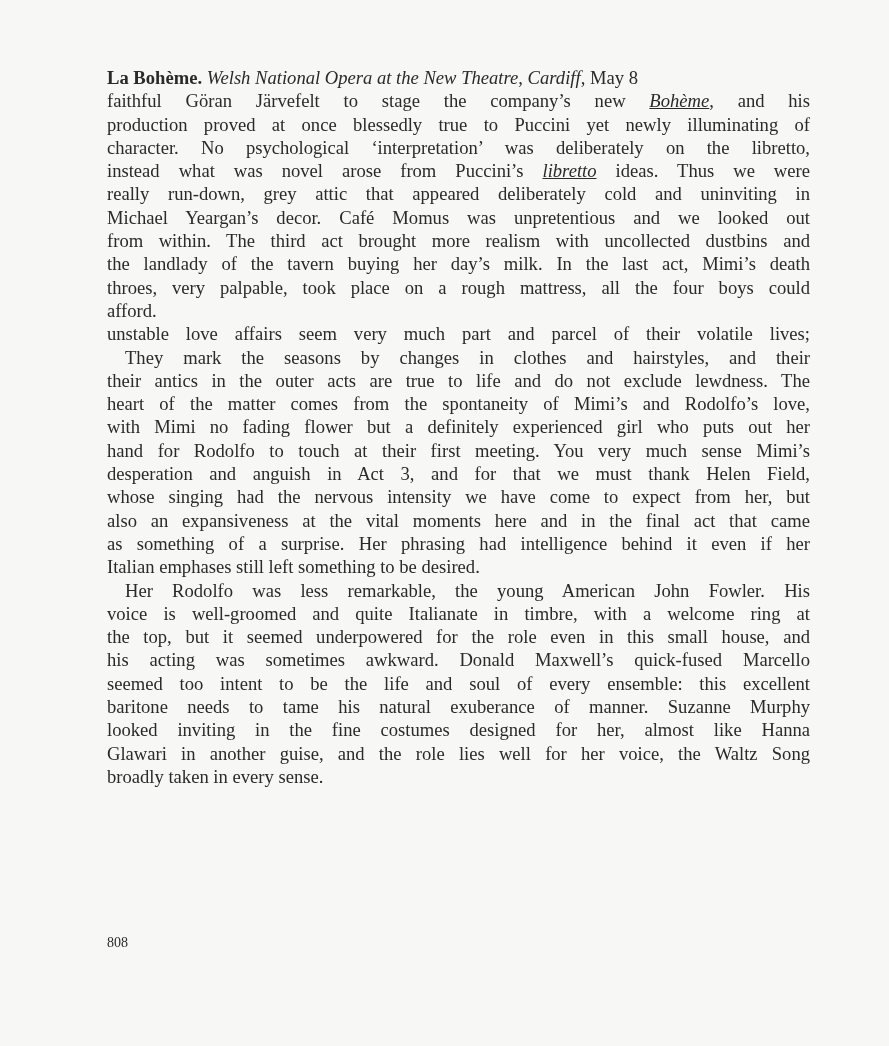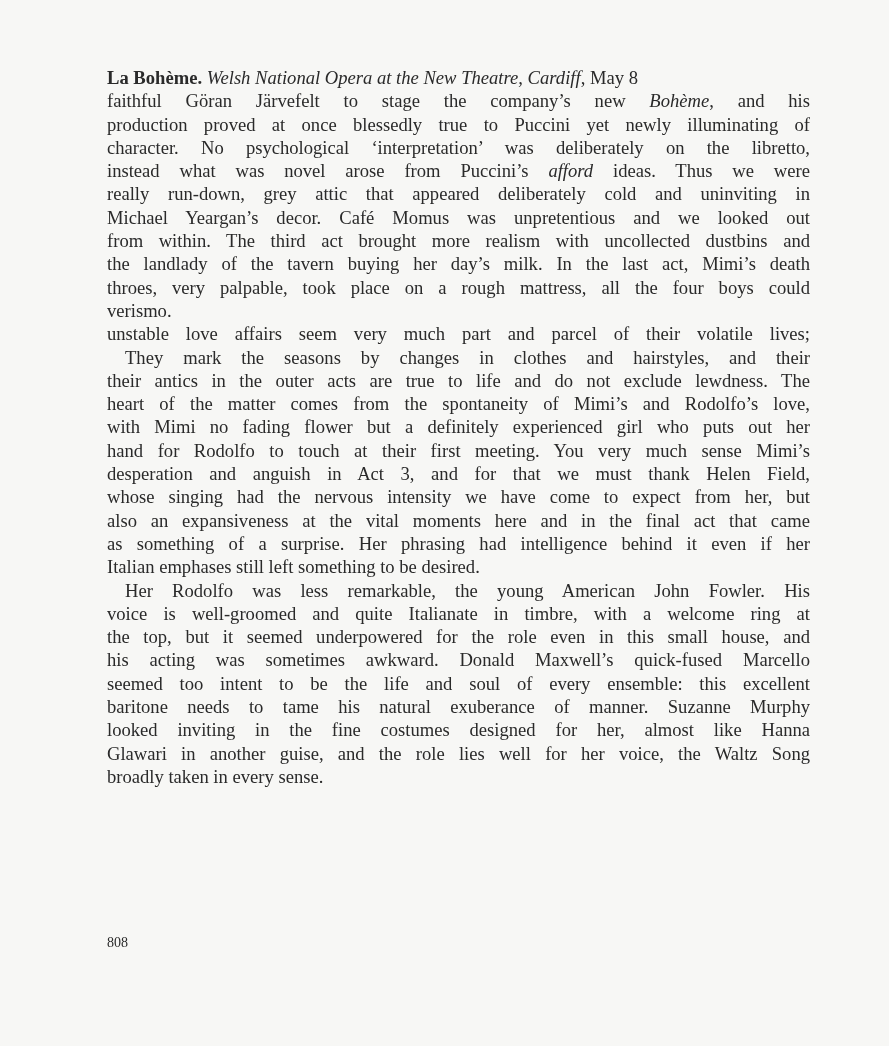--- a/index.html
+++ b/index.html
@@ -25,21 +25,21 @@
     text-align: justify;
     text-align-last: justify;
     height: 23.3px;
   }
   .line.last { text-align-last: left; }
   .line.indent { padding-left: 18px; }
   .heading-title { font-weight: bold; }
   .heading-venue { font-style: italic; }
   .heading { text-align-last: left; }
   .sc { font-variant: small-caps; font-size: 0.95em; letter-spacing: 0.3px; }
-  em { font-style: italic; }
+  em { font-style: italic; text-decoration: underline; }
   .page-number {
     position: absolute;
     left: 107px;
     top: 935px;
     font-size: 14px;
   }
 </style>
 </head>
 <body>
 
@@ -47,27 +47,27 @@
   <div class="column">
     <div class="line heading">
       <span class="heading-title">La Bohème.</span>
       <span class="heading-venue">Welsh National Opera at the New Theatre, Cardiff</span><span>, May 8</span>
     </div>
     <div id="paragraphs">
         <div>
           <span class="line">faithful Göran Järvefelt to stage the company’s new <em>Bohème</em>, and his</span>
           <span class="line">production proved at once blessedly true to Puccini yet newly illuminating of</span>
           <span class="line">character. No psychological ‘interpretation’ was deliberately on the libretto,</span>
-          <span class="line">instead what was novel arose from Puccini’s <em>afford</em> ideas. Thus we were</span>
+          <span class="line">instead what was novel arose from Puccini’s <em>libretto</em> ideas. Thus we were</span>
           <span class="line">really run-down, grey attic that appeared deliberately cold and uninviting in</span>
           <span class="line">Michael Yeargan’s decor. Café Momus was unpretentious and we looked out</span>
           <span class="line">from within. The third act brought more realism with uncollected dustbins and</span>
           <span class="line">the landlady of the tavern buying her day’s milk. In the last act, Mimi’s death</span>
           <span class="line">throes, very palpable, took place on a rough mattress, all the four boys could</span>
-          <span class="line last">verismo.</span>
+          <span class="line last">afford.</span>
         </div>
         <div>
           <span class="line">unstable love affairs seem very much part and parcel of their volatile lives;</span>
           <span class="line indent">They mark the seasons by changes in clothes and hairstyles, and their</span>
           <span class="line">their antics in the outer acts are true to life and do not exclude lewdness. The</span>
           <span class="line">heart of the matter comes from the spontaneity of Mimi’s and Rodolfo’s love,</span>
           <span class="line">with Mimi no fading flower but a definitely experienced girl who puts out her</span>
           <span class="line">hand for Rodolfo to touch at their first meeting. You very much sense Mimi’s</span>
           <span class="line">desperation and anguish in Act 3, and for that we must thank Helen Field,</span>
           <span class="line">whose singing had the nervous intensity we have come to expect from her, but</span>

